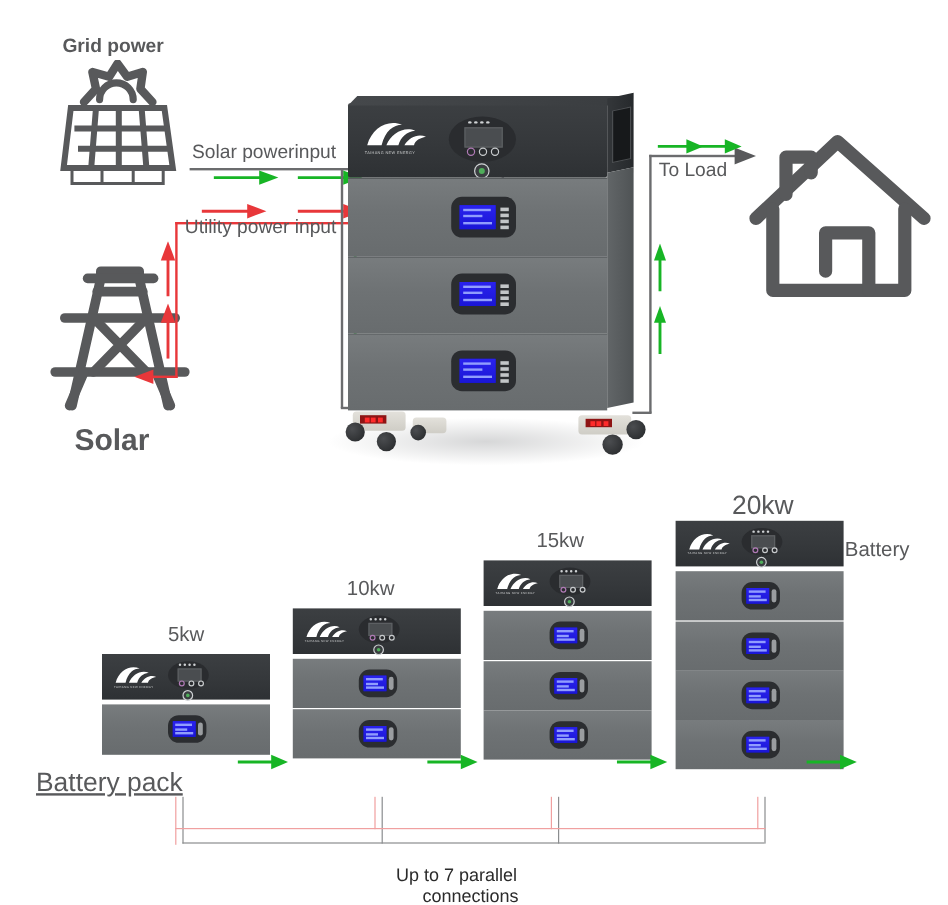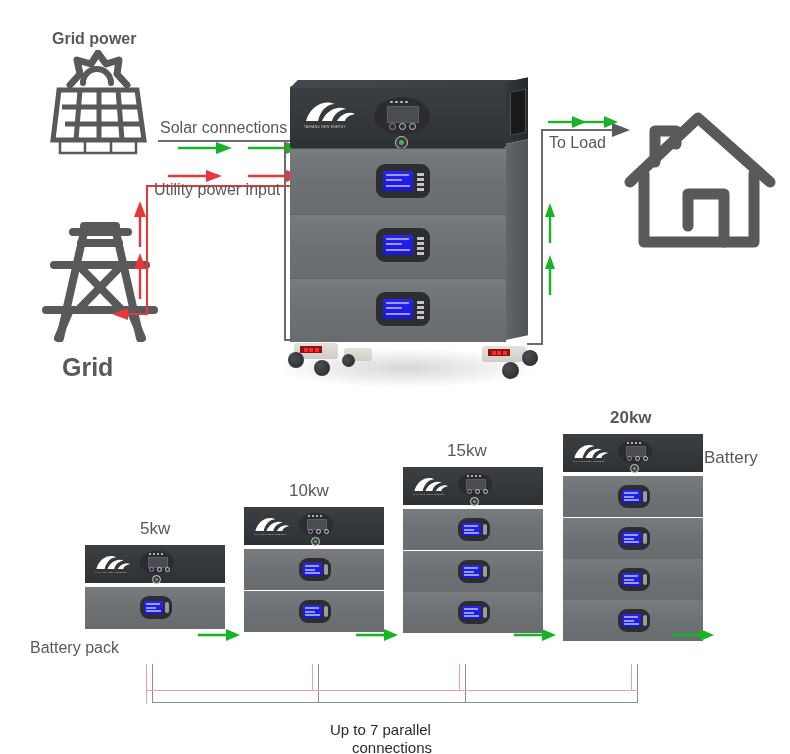--- a/index.html
+++ b/index.html
@@ -94,26 +94,26 @@
       <path d="M14 47 L106 47"></path>
       <path d="M6 92 L114 92"></path>
       <path d="M38 47 L82 92 M82 47 L38 92"></path>
       <path d="M33 14 L88 14"></path>
       <path d="M41 25 L79 25"></path>
       <path d="M30 92 L18 120 M90 92 L102 120"></path>
     </g>
   </svg>
 </div>
 
-<div class="lbl" style="left:62px;top:353px;font-size:25px;font-weight:700;">Grid</div>
+<div class="lbl" style="left:62px;top:353px;font-size:25px;font-weight:700;">Solar</div>
 
 <div class="hline" style="left:158px;top:140px;width:262px;"></div>
 <div class="vline" style="left:418px;top:140px;height:58px;"></div>
 
-<div class="lbl" style="left:160px;top:119px;font-size:16px;">Solar connections</div>
+<div class="lbl" style="left:160px;top:119px;font-size:16px;">Solar powerinput</div>
 
 <div class="arrG" style="left:178px;top:141px;">
   <svg width="56" height="14" viewBox="0 0 56 14">
       <path d="M0 7 L40 7" stroke="#17b525" stroke-width="2.4"></path>
       <path d="M38 1 L54 7 L38 13 Z" fill="#17b525"></path>
     </svg>
 </div>
 <div class="arrG" style="left:248px;top:141px;">
   <svg width="56" height="14" viewBox="0 0 56 14">
       <path d="M0 7 L40 7" stroke="#17b525" stroke-width="2.4"></path>
@@ -476,21 +476,21 @@
   <div class="lcd-pod" style="left:55px;top:134px;width:32px;height:23px;">
     <div class="lcd" style="left:4px;top:5px;width:19px;height:13px;">
       <div class="lcd-row" style="left:2px;top:2px;width:14px;height:1.5px;"></div>
       <div class="lcd-row" style="left:2px;top:6px;width:10px;height:1.5px;"></div>
       <div class="lcd-row" style="left:2px;top:9px;width:15px;height:1.5px;"></div>
     </div>
     <div class="lcd-keys-sm" style="left:25px;top:6px;width:4px;height:11px;"></div>
   </div>
 </div>
 
-<div class="lbl" style="left:610px;top:408px;font-size:17px;font-weight:bold;">20kw</div>
+<div class="lbl" style="left:610px;top:408px;font-size:22px;">20kw</div>
 <div class="abs" style="left:563px;top:434px;width:140px;height:207px;">
   <div class="inv-top" style="left:0;top:0;width:140px;height:38px;"></div>
   <div class="logo" style="left:10px;top:8px;">
     <svg width="40" height="18" viewBox="0 0 58 26">
       <path d="M2 23 C6 8, 20 1, 31 6 C24 6, 17 11, 14 23 Z" fill="#ffffff"></path>
       <path d="M18 23 C22 13, 33 7, 42 11 C35 12, 30 16, 28 23 Z" fill="#ffffff"></path>
       <path d="M33 23 C37 16, 45 13, 51 16 C46 17, 42 19, 41 23 Z" fill="#ffffff"></path>
     </svg>
   </div>
   <div class="logo-sub" style="left:10px;top:26px;font-size:2.4px;">TAIHANG NEW ENERGY</div>
@@ -544,21 +544,21 @@
       <div class="lcd-row" style="left:2px;top:2px;width:14px;height:1.5px;"></div>
       <div class="lcd-row" style="left:2px;top:6px;width:10px;height:1.5px;"></div>
       <div class="lcd-row" style="left:2px;top:9px;width:15px;height:1.5px;"></div>
     </div>
     <div class="lcd-keys-sm" style="left:25px;top:6px;width:4px;height:11px;"></div>
   </div>
 </div>
 
 <div class="lbl" style="left:704px;top:448px;font-size:17px;">Battery</div>
 
-<div class="lbl" style="left:30px;top:639px;font-size:16px;">Battery pack</div>
+<div class="lbl" style="left:30px;top:639px;font-size:22px;text-decoration:underline;">Battery pack</div>
 
 <div class="arrG" style="left:198px;top:628px;">
   <svg width="44" height="14" viewBox="0 0 44 14">
       <path d="M0 7 L30 7" stroke="#17b525" stroke-width="2.6"></path>
       <path d="M28 1 L42 7 L28 13 Z" fill="#17b525"></path>
     </svg>
 </div>
 <div class="arrG" style="left:356px;top:628px;">
   <svg width="44" height="14" viewBox="0 0 44 14">
       <path d="M0 7 L30 7" stroke="#17b525" stroke-width="2.6"></path>

